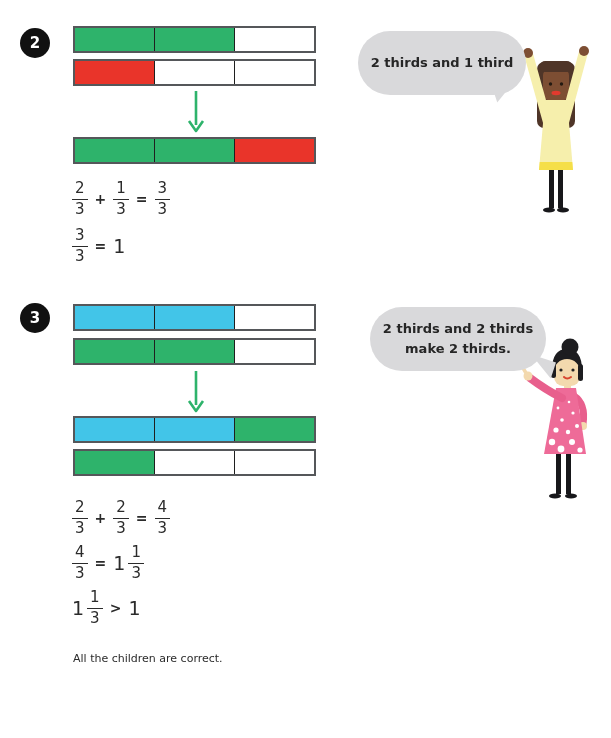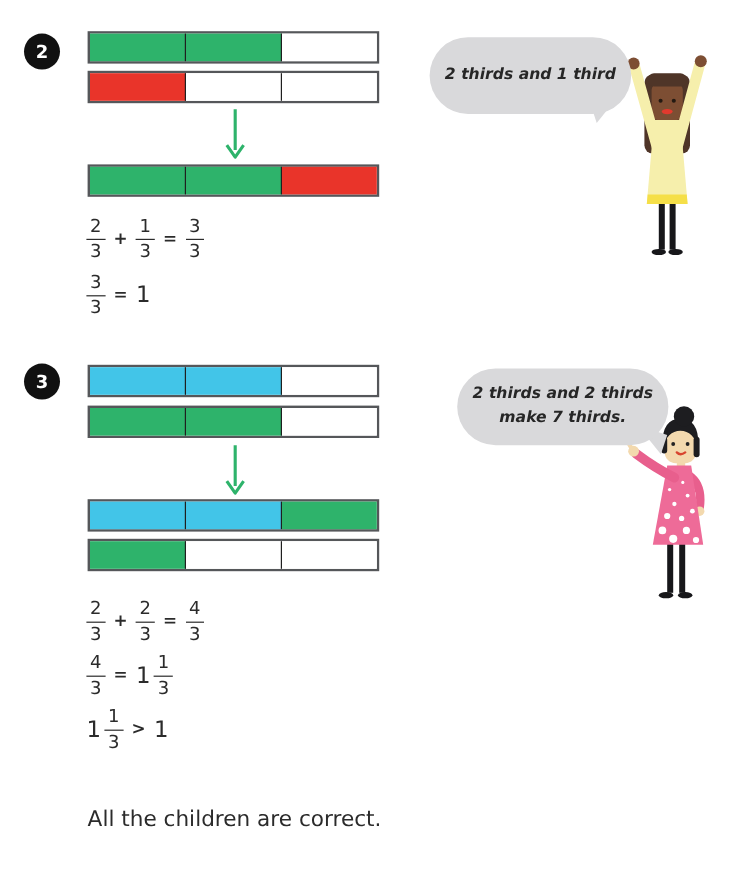--- a/index.html
+++ b/index.html
@@ -20,29 +20,29 @@
   .equation{position:absolute;left:72px;display:flex;align-items:center;}
   .frac{display:inline-flex;flex-direction:column;align-items:center;line-height:1;}
   .fnum{font-size:15px;padding:0 3px 2.5px;border-bottom:1.7px solid #2b2b2b;}
   .fden{font-size:15px;padding:2.5px 3px 0;}
   .op{font-size:14px;margin:0 7px;font-weight:bold;}
   .whole{font-size:19px;}
   .mixed{display:inline-flex;align-items:center;gap:3px;}
 
   .bubble{position:absolute;background:var(--bubble,#d9d9db);border-radius:32px;
           display:flex;flex-direction:column;justify-content:center;text-align:center;
-          font-weight:bold;font-size:13px;line-height:1.55;color:#262626;z-index:2;font-style:italic;}
+          font-weight:bold;font-size:13px;line-height:1.55;color:#262626;z-index:2;}
   .tail{position:absolute;width:0;height:0;z-index:1;}
   .tail-right{left:494px;top:82px;border-left:26px solid var(--bubble,#d9d9db);
               border-bottom:17px solid transparent;transform:rotate(-18deg);}
   .tail-left{left:528px;top:358px;border-right:26px solid var(--bubble,#d9d9db);
              border-bottom:17px solid transparent;transform:rotate(18deg);}
 
   .character{position:absolute;}
-  .footer-text{position:absolute;left:73px;top:672px;font-size:18px;}
+  .footer-text{position:absolute;left:73px;top:652px;font-size:11px;}
 </style>
 </head>
 <body>
 
 <div class="page">
 
   <div class="qbadge" style="top:28px">2</div>
 
   <div class="bar" style="top:26px">
       <div class="cell" style="background: rgb(46, 179, 107);"></div>
@@ -186,23 +186,23 @@
         <span class="frac">
           <span class="fnum">1</span>
           <span class="fden">3</span>
         </span>
       </span>
       <span class="op">&gt;</span>
       <span class="whole">1</span>
     </div>
 
   <div class="tail tail-left"></div>
-  <div class="bubble" style="left:381px;top:307px;width:176px;height:64px">
+  <div class="bubble" style="left:370px;top:307px;width:176px;height:64px">
     <span>2 thirds and 2 thirds</span>
-    <span>make 7 thirds.</span>
+    <span>make 2 thirds.</span>
   </div>
 
   <div class="character" style="left:512px;top:338px">
     <svg width="84" height="172" viewBox="0 0 84 172">
       <rect x="44" y="112" width="5" height="44" fill="#17171a"></rect>
       <rect x="54" y="112" width="5" height="44" fill="#17171a"></rect>
       <ellipse cx="43" cy="158" rx="6" ry="2.6" fill="#17171a"></ellipse>
       <ellipse cx="59" cy="158" rx="6" ry="2.6" fill="#17171a"></ellipse>
       <rect x="52" y="44" width="7" height="8" fill="#f3d9ae"></rect>
       <path d="M62 58 Q74 66 71 86" stroke="#e85f8d" stroke-width="7" stroke-linecap="round" fill="none"></path>

